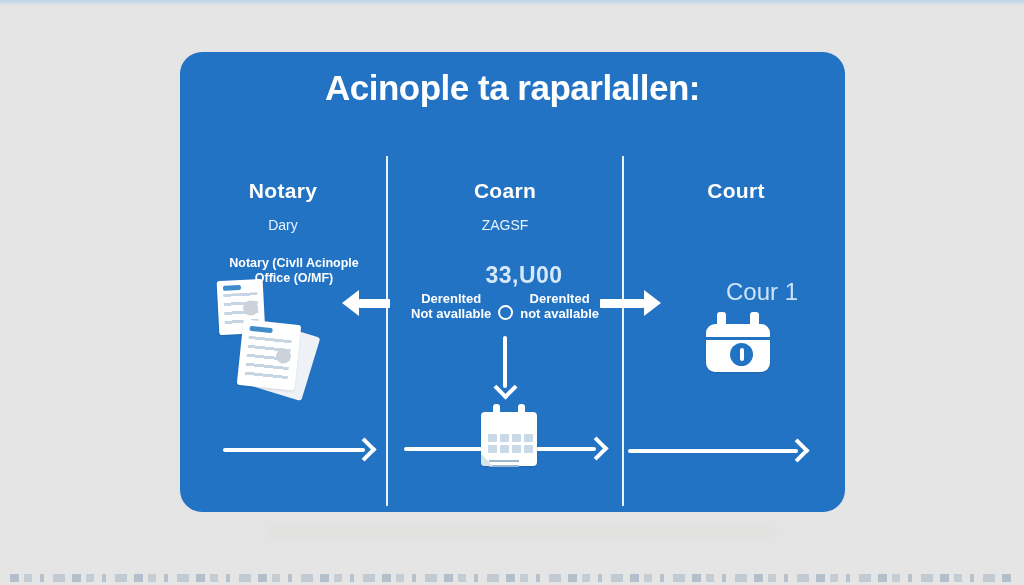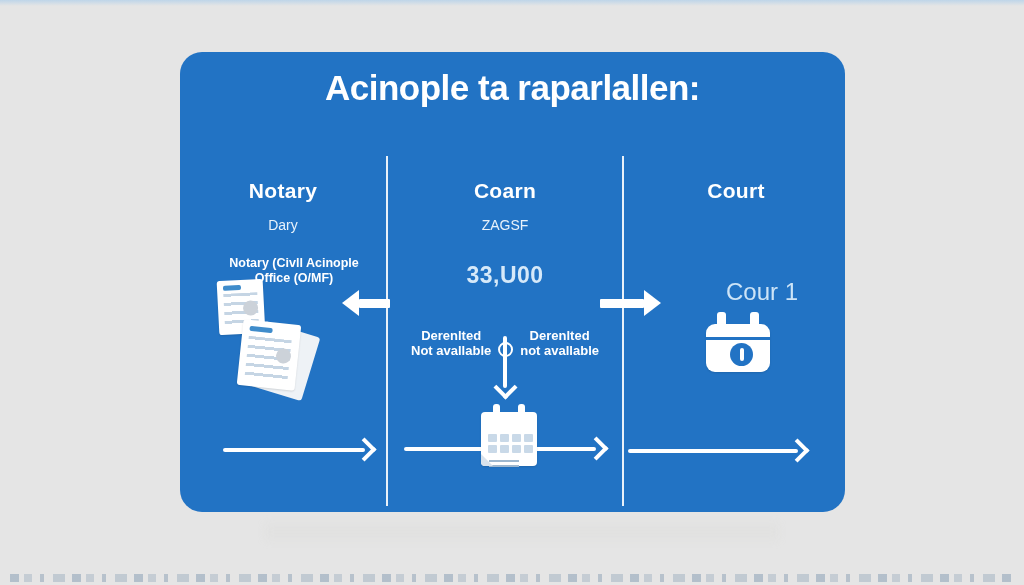--- a/index.html
+++ b/index.html
@@ -15,24 +15,24 @@
     color:#a9d4ef;font-size:21px;white-space:nowrap;}
   .divider{position:absolute;top:104px;width:2px;height:350px;background:rgba(255,255,255,.9);}
   .d1{left:206px;}
   .d2{left:442px;}
   .colhead{position:absolute;top:112px;transform:translateX(-50%);
     color:#ffffff;font-size:21px;font-weight:bold;letter-spacing:.3px;white-space:nowrap;margin-top:15px;}
   .sublabel{position:absolute;top:165px;transform:translateX(-50%);
     color:#e8f2fb;font-size:14px;white-space:nowrap;}
   .note{position:absolute;left:114px;top:204px;transform:translateX(-50%);
     color:#ffffff;font-size:12.5px;font-weight:bold;text-align:center;line-height:1.2;white-space:nowrap;}
-  .amount{position:absolute;left:325px;top:210px;transform:translateX(-50%);
+  .amount{position:absolute;left:344px;top:210px;transform:translateX(-50%);
     color:#d6e9f9;font-size:23px;font-weight:bold;letter-spacing:.5px;white-space:nowrap;}
   .status-row{position:absolute;left:325px;top:240px;transform:translateX(-50%);
-    display:flex;align-items:flex-end;gap:7px;color:#ffffff;margin-top:37px;}
+    display:flex;align-items:flex-end;gap:7px;color:#ffffff;}
   .status-block{font-size:13px;font-weight:bold;line-height:1.15;text-align:center;white-space:nowrap;}
   .ring{width:11px;height:11px;border:2.5px solid #ffffff;border-radius:50%;margin-bottom:2px;}
   .court-label{position:absolute;left:582px;top:226px;transform:translateX(-50%);
     color:#cde4f7;font-size:24px;white-space:nowrap;}
 
   
   .stem-h{position:absolute;height:4px;background:#ffffff;border-radius:2px;}
   .stem-v{position:absolute;width:4px;background:#ffffff;border-radius:2px;}
   .chev{position:absolute;width:13px;height:13px;border-top:4px solid #fff;border-right:4px solid #fff;}
   .chev.r{transform:rotate(45deg);}

